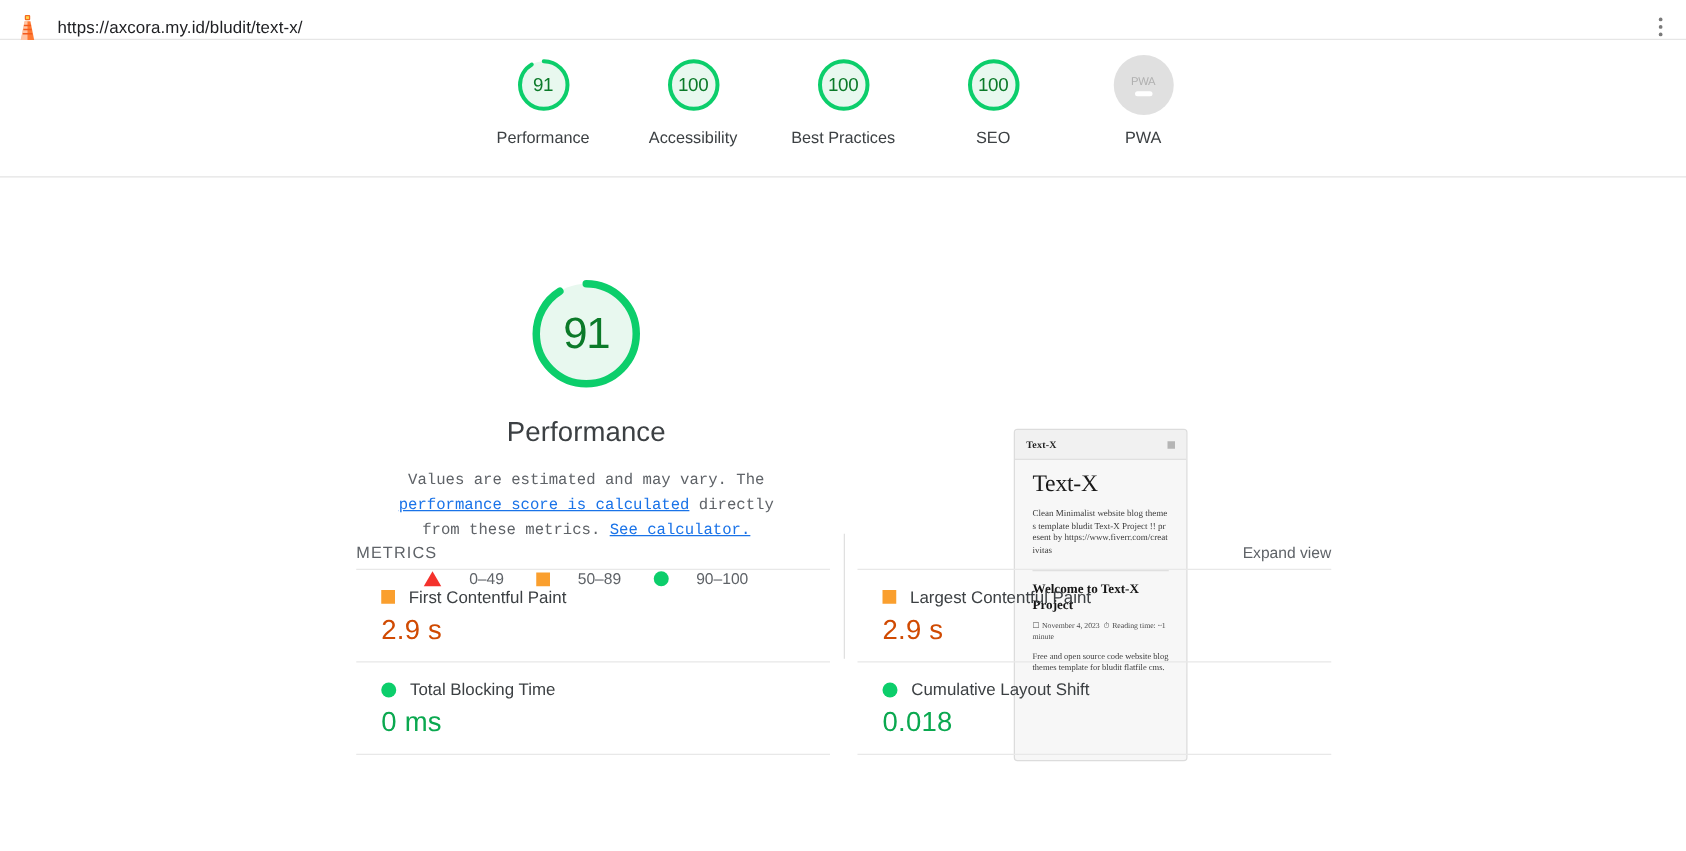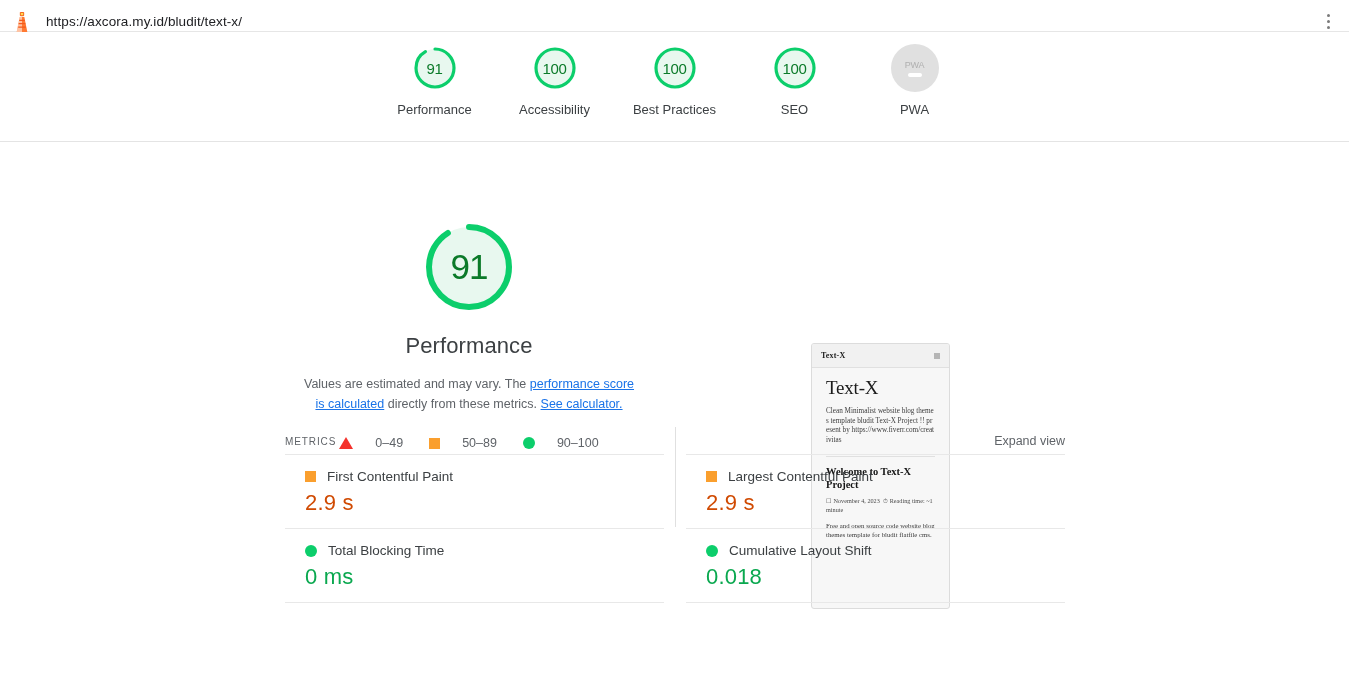--- a/index.html
+++ b/index.html
@@ -104,20 +104,21 @@
     font-size: 22px;
     color: #3c4043;
     letter-spacing: .1px;
   }
   .perf-desc {
     margin-top: 15px;
     font-size: 12.5px;
     line-height: 20px;
     color: #5f6368;
     padding: 0 1px;
+    font-family: Liberation Mono, monospace;
   }
   .perf-desc a { color: #1a73e8; text-decoration: underline; }
 
   .legend {
     margin-top: 22px;
     display: flex;
     justify-content: center;
     align-items: center;
     gap: 26px;
   }
@@ -185,21 +186,21 @@
     color: #3b3b3b;
   }
 
   
   .metrics-wrap { position: absolute; left: 285px; top: 292px; width: 780px; }
   .metrics-bar {
     display: flex; align-items: center; justify-content: space-between;
     padding-bottom: 6px;
   }
   .metrics-title {
-    font-size: 10px;
+    font-size: 13px;
     color: #5f6368;
     letter-spacing: .9px;
   }
   .expand-view {
     font-size: 12.5px;
     color: #5f6368;
     cursor: pointer;
   }
   .metrics-grid {
     display: grid;

